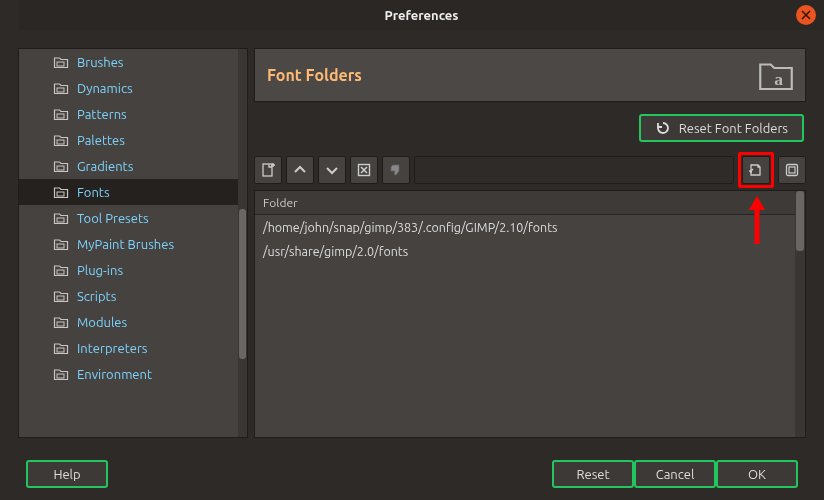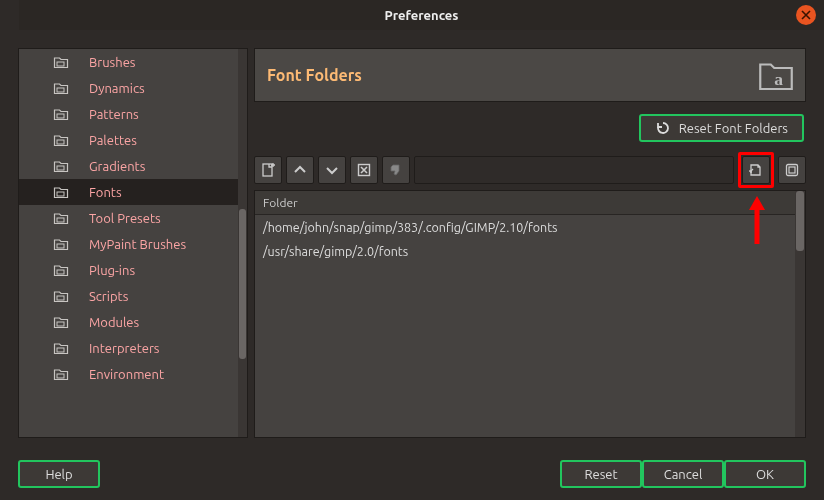--- a/index.html
+++ b/index.html
@@ -47,23 +47,23 @@
     background: #3a3634;
   }
   .sidebar-scroll-thumb {
     position:absolute; left:1px; right:1px; top: 160px; height: 150px;
     background:#6a6664; border-radius:3px;
   }
   .tree-item {
     display: flex; align-items: center;
     height: 26px;
     padding-left: 34px;
-    color: #fca5a5;
+    color: #7dd3fc;
     cursor: pointer;
-    gap: 20px;
+    gap: 8px;
     white-space: nowrap;
   }
   .tree-item.selected { background: #25211f; }
   .tree-icon { width:16px; height:16px; flex:0 0 16px; }
   .mainpane {
     flex: 1;
     display:flex; flex-direction:column;
     min-width:0;
   }
   .header-strip {
@@ -111,21 +111,21 @@
     height:24px; display:flex; align-items:center; padding:0 8px;
     background:#3d3a37; border-bottom:1px solid #282523; font-size:12px;
     color:#ccc;
   }
   .fl-row{
     height:24px; display:flex; align-items:center; padding:0 8px;
     color:#ddd; font-size:12.5px;
   }
   .bottombar{
     position:absolute; left:0; right:0; bottom:0;
-    height:52px; padding:0 18px;
+    height:52px; padding:0 26px;
     display:flex; align-items:center; justify-content:space-between;
     background:#2e2a28;
   }
   .bottom-right{ display:flex; }
   .bottom-right .btn, .bottombar .btn{ min-width:82px; justify-content:center;}
 </style>
 </head>
 <body>
 
 <div class="titlebar">

